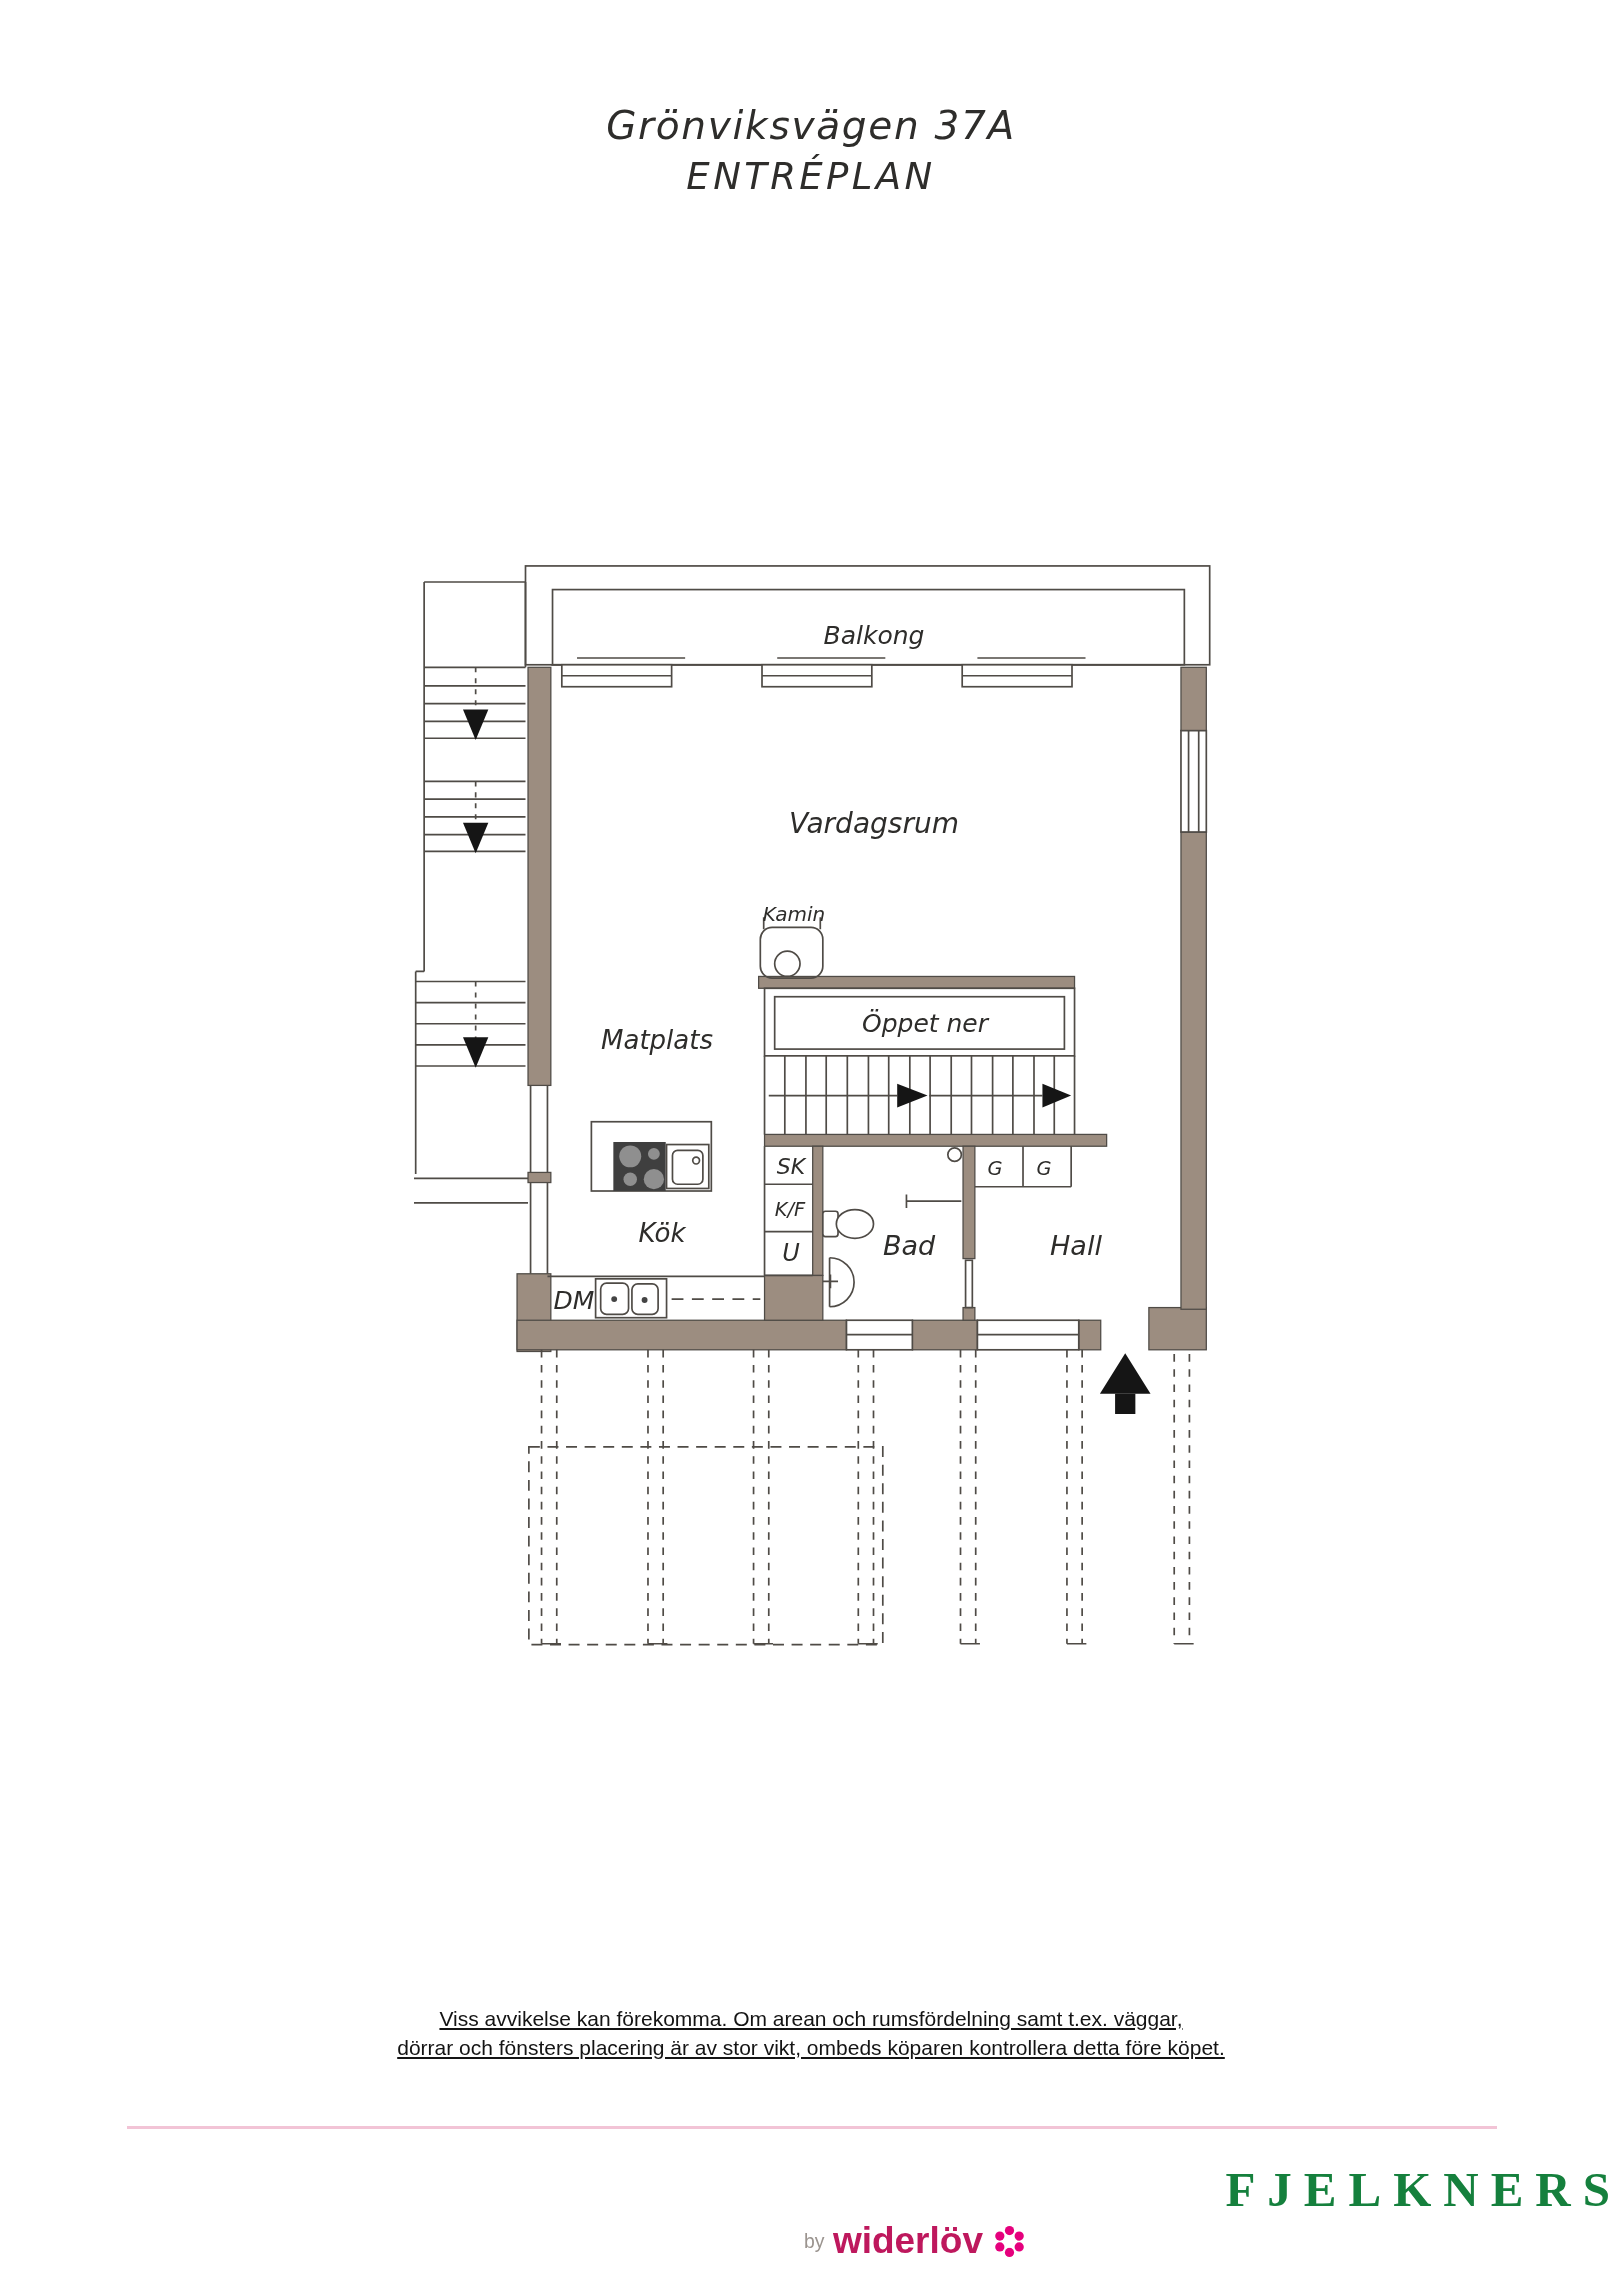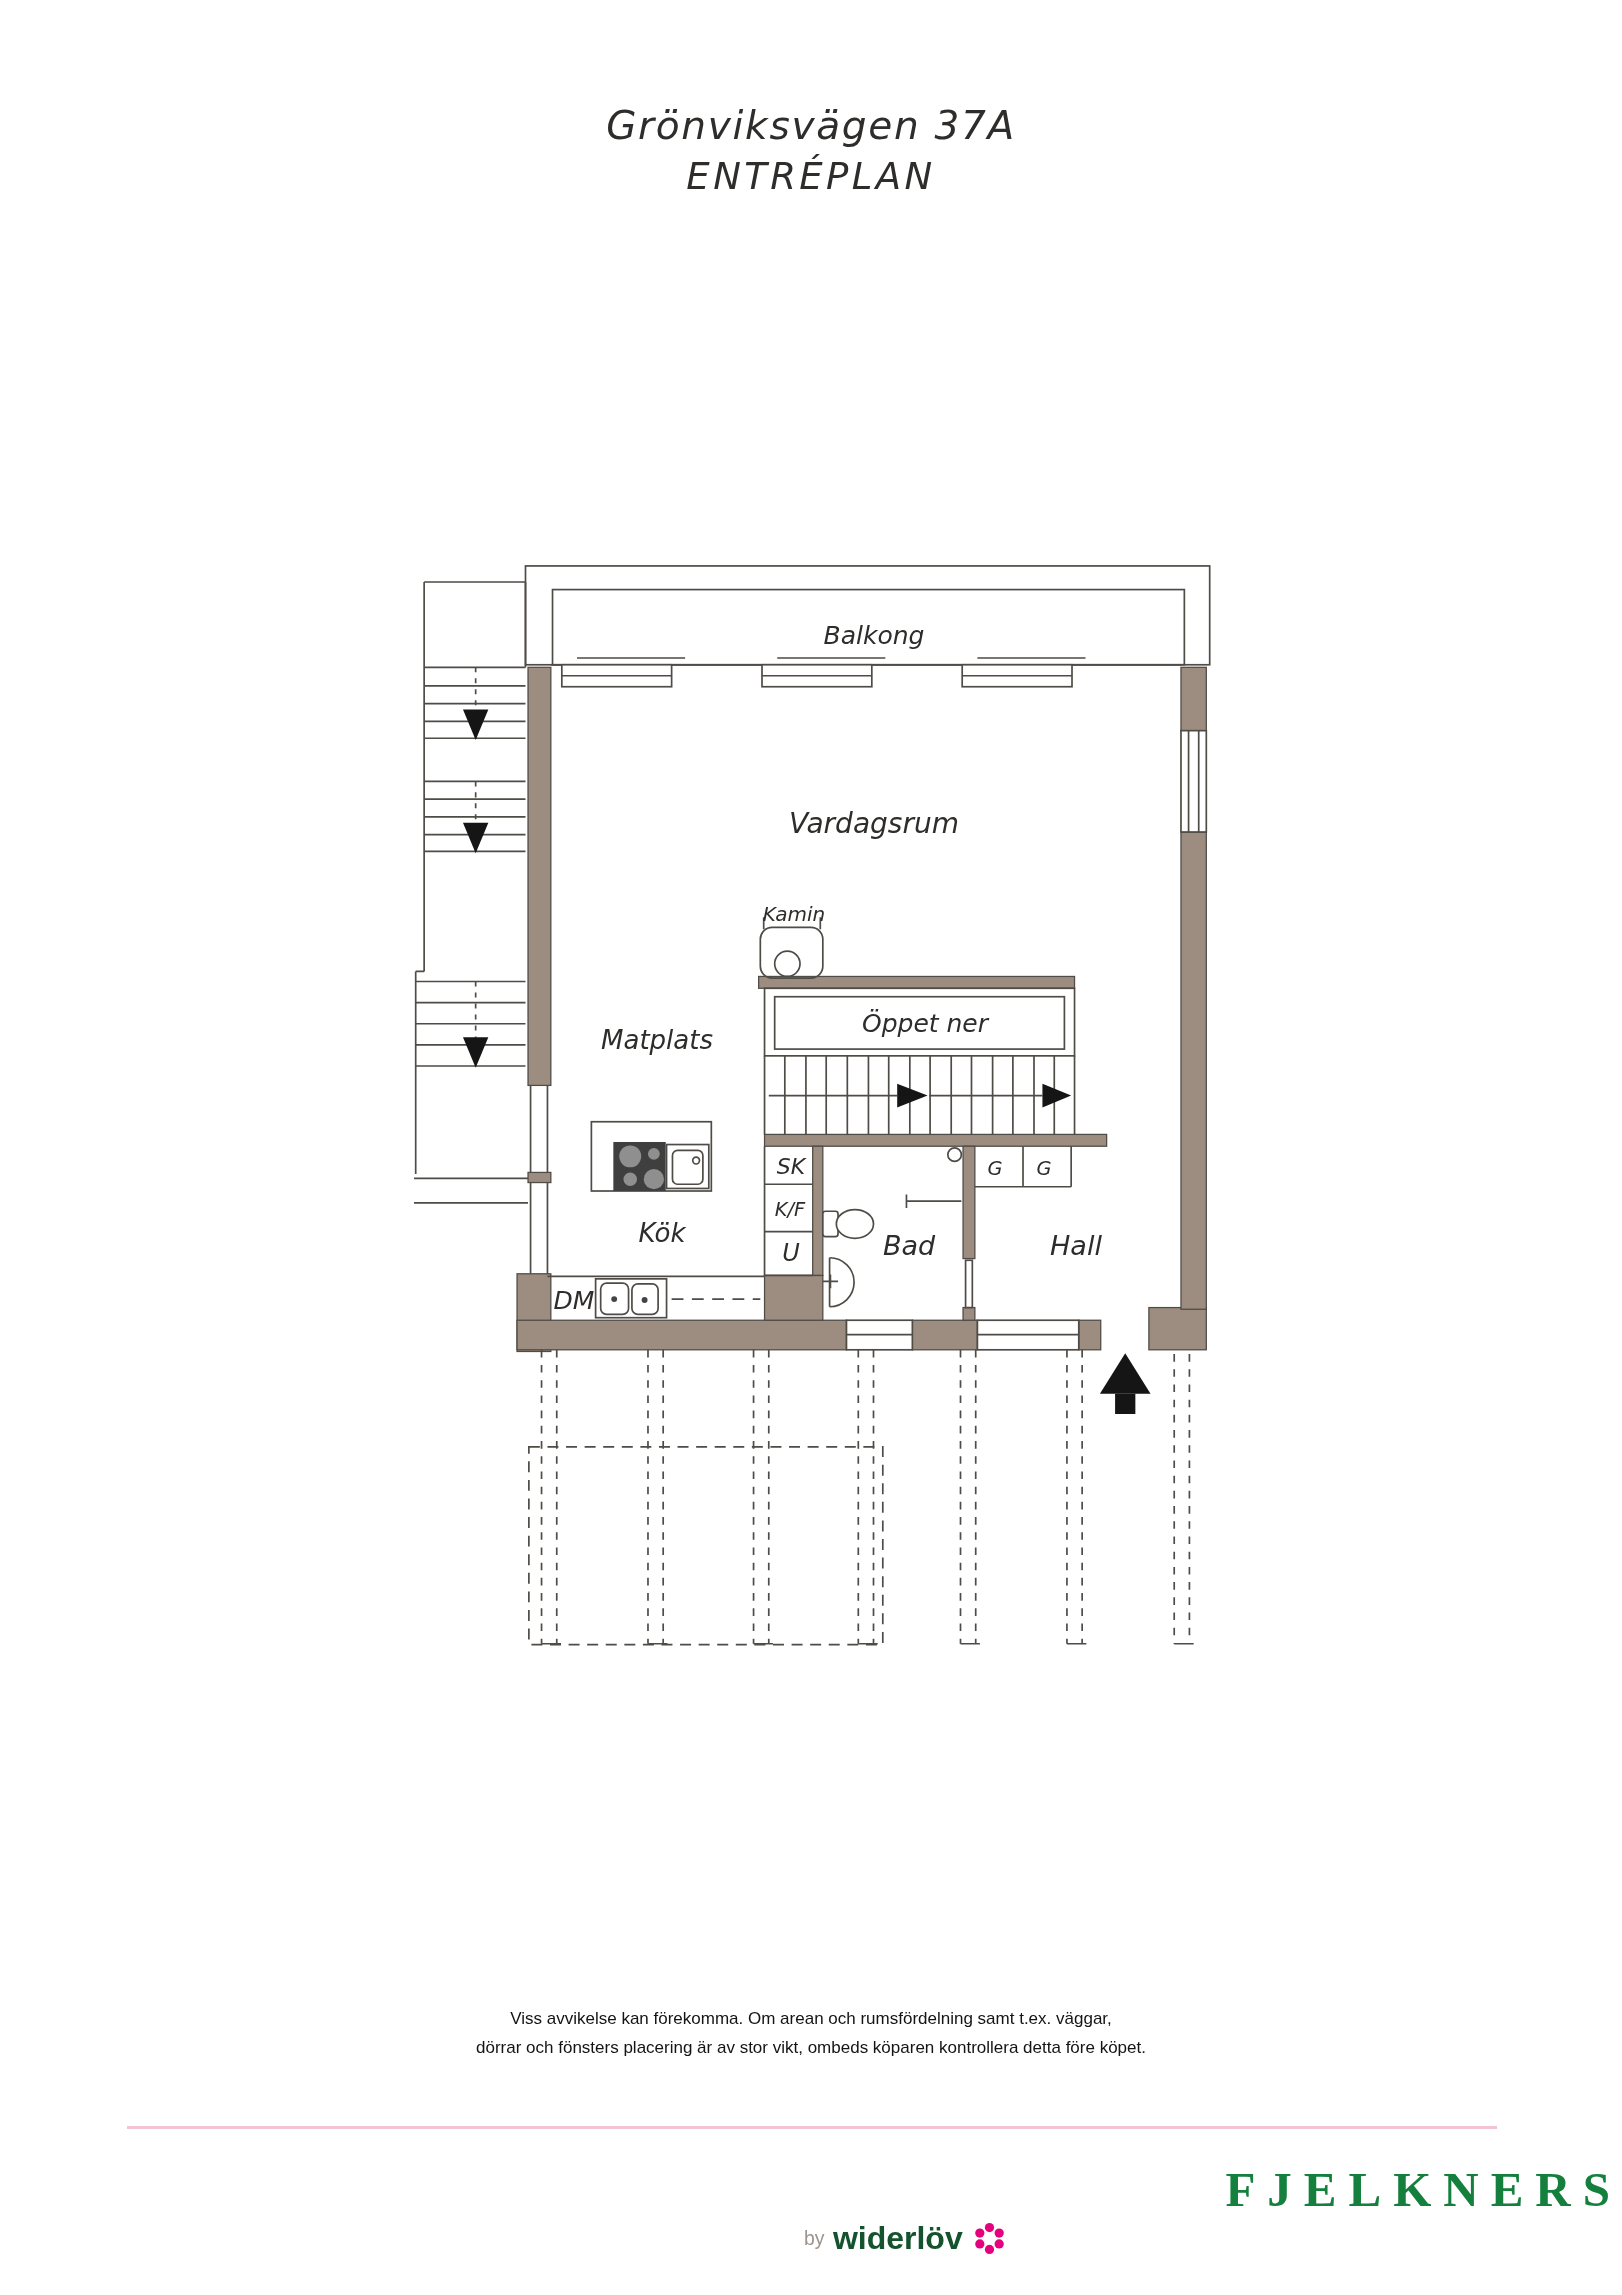--- a/index.html
+++ b/index.html
@@ -5,28 +5,28 @@
   html,body{margin:0;padding:0;background:#ffffff;}
   .page{position:relative;width:1622px;height:2295px;background:#ffffff;overflow:hidden;
         font-family:"DejaVu Sans",sans-serif;color:#2b2a28;}
   .plan-svg{position:absolute;left:0;top:0;}
   .title{position:absolute;left:0;width:100%;text-align:center;font-style:italic;color:#2e2d2b;}
   .title-1{top:103px;font-size:39px;letter-spacing:1.7px;}
   .title-2{top:155px;font-size:37px;letter-spacing:3.4px;}
   .plan-label{position:absolute;transform:translate(-50%,-50%);font-style:italic;
               color:#2e2d2b;white-space:nowrap;line-height:1;}
   .disclaimer{position:absolute;left:0;top:2004px;width:100%;text-align:center;
-              font-family:"Liberation Sans",sans-serif;font-size:17px;line-height:29px;color:#141414;}
+              font-family:"Liberation Sans",sans-serif;font-size:21px;line-height:29px;color:#141414;text-decoration:underline;}
   .pink-rule{position:absolute;left:127px;top:2126px;width:1370px;height:2.5px;background:#f2c4d6;}
   .brand{position:absolute;left:0;top:2161px;width:100%;text-align:right;
          font-family:"Liberation Serif",serif;font-weight:bold;font-size:49px;
          letter-spacing:12px;color:#15803d;}
   .byline{position:absolute;left:804px;top:2220px;display:flex;align-items:center;gap:8.4px;}
   .byline .by{font-family:"Liberation Sans",sans-serif;font-size:19.4px;color:#9b948f;}
-  .byline .wl{font-family:"Liberation Sans",sans-serif;font-weight:bold;font-size:32px;color:#14532d;}
+  .byline .wl{font-family:"Liberation Sans",sans-serif;font-weight:bold;font-size:37px;color:#be185d;}
 </style>
 </head>
 <body>
 
 <div class="page">
 
   <svg class="plan-svg" width="1622" height="2295" viewBox="0 0 1920 2717">
 
     <g fill="none" stroke="#4f4b46" stroke-width="2">
       <rect x="622" y="670" width="810" height="117"></rect>

